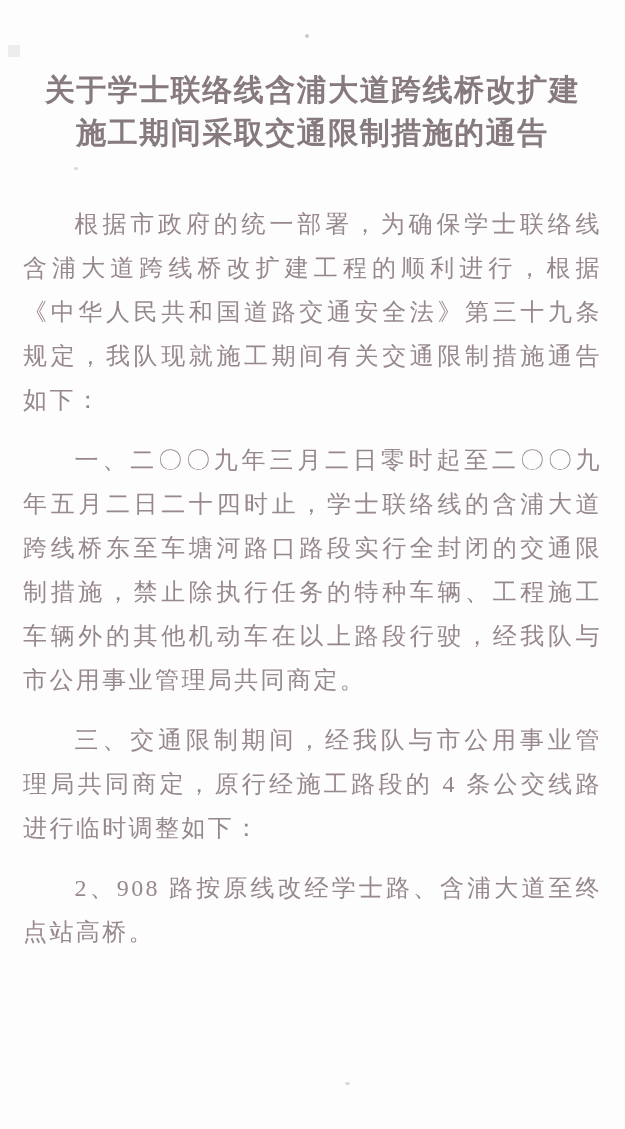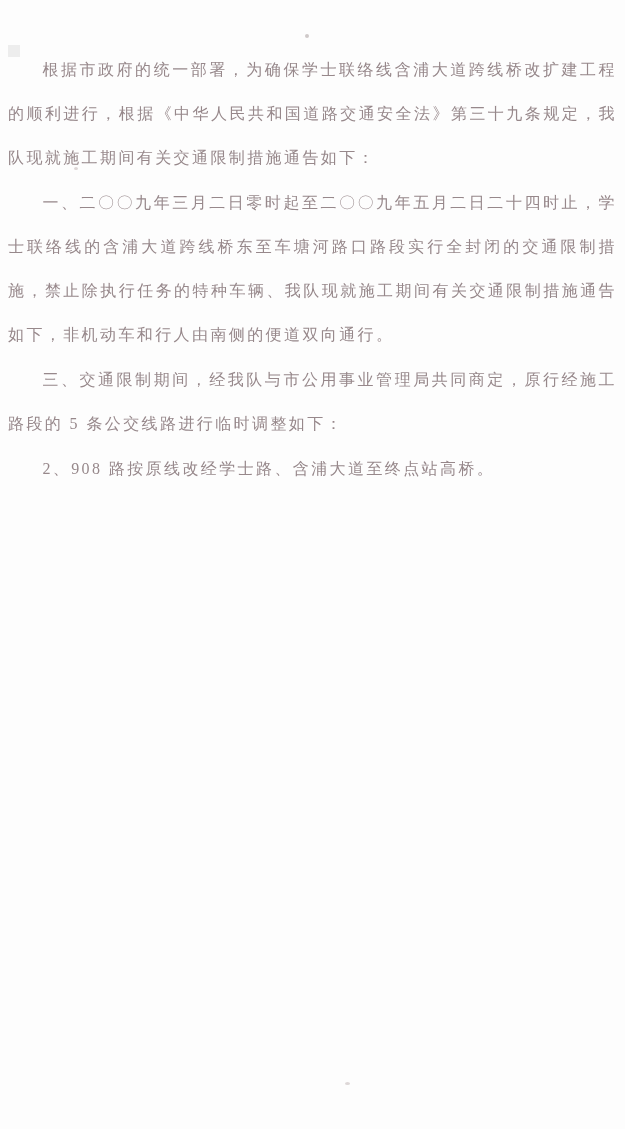--- a/index.html
+++ b/index.html
@@ -26,22 +26,22 @@
     font-weight: 700;
     line-height: 43px;
     letter-spacing: 1.5px;
     color: #867a7e;
   }
   .notice-body {
     margin-top: 48px;
     padding: 0 7px;
   }
   .notice-body p {
-    margin: 1px;
-    font-size: 16px;
+    margin: 16px;
+    font-size: 24px;
     line-height: 44px;
     letter-spacing: 2.4px;
     text-indent: 2.15em;
     text-align: justify;
     text-justify: inter-ideograph;
     color: #97888b;
   }
   
   .artifact {
     position: absolute;
@@ -67,22 +67,26 @@
 </head>
 <body>
 
 <div class="page">
 
   <div class="artifact artifact-square"></div>
   <div class="artifact artifact-dot-top"></div>
   <div class="artifact artifact-dot-title"></div>
   <div class="artifact artifact-dot-bottom"></div>
 
+  <h1 class="notice-title">
+    <span class="title-line">关于学士联络线含浦大道跨线桥改扩建</span>
+    <span class="title-line">施工期间采取交通限制措施的通告</span>
+  </h1>
 
   <div class="notice-body">
     <p>根据市政府的统一部署，为确保学士联络线含浦大道跨线桥改扩建工程的顺利进行，根据《中华人民共和国道路交通安全法》第三十九条规定，我队现就施工期间有关交通限制措施通告如下：</p>
-    <p>一、二〇〇九年三月二日零时起至二〇〇九年五月二日二十四时止，学士联络线的含浦大道跨线桥东至车塘河路口路段实行全封闭的交通限制措施，禁止除执行任务的特种车辆、我队现就施工期间有关交通限制措施通告如下，非机动车和行人由南侧的便道双向通行。</p>
-    <p>三、交通限制期间，经我队与市公用事业管理局共同商定，原行经施工路段的 5 条公交线路进行临时调整如下：</p>
+    <p>一、二〇〇九年三月二日零时起至二〇〇九年五月二日二十四时止，学士联络线的含浦大道跨线桥东至车塘河路口路段实行全封闭的交通限制措施，禁止除执行任务的特种车辆、工程施工车辆外的其他机动车在以上路段行驶，经我队与市公用事业管理局共同商定。</p>
+    <p>三、交通限制期间，经我队与市公用事业管理局共同商定，原行经施工路段的 4 条公交线路进行临时调整如下：</p>
     <p>2、908 路按原线改经学士路、含浦大道至终点站高桥。</p>
 
   </div>
 
 </div>
 
 </body></html>

